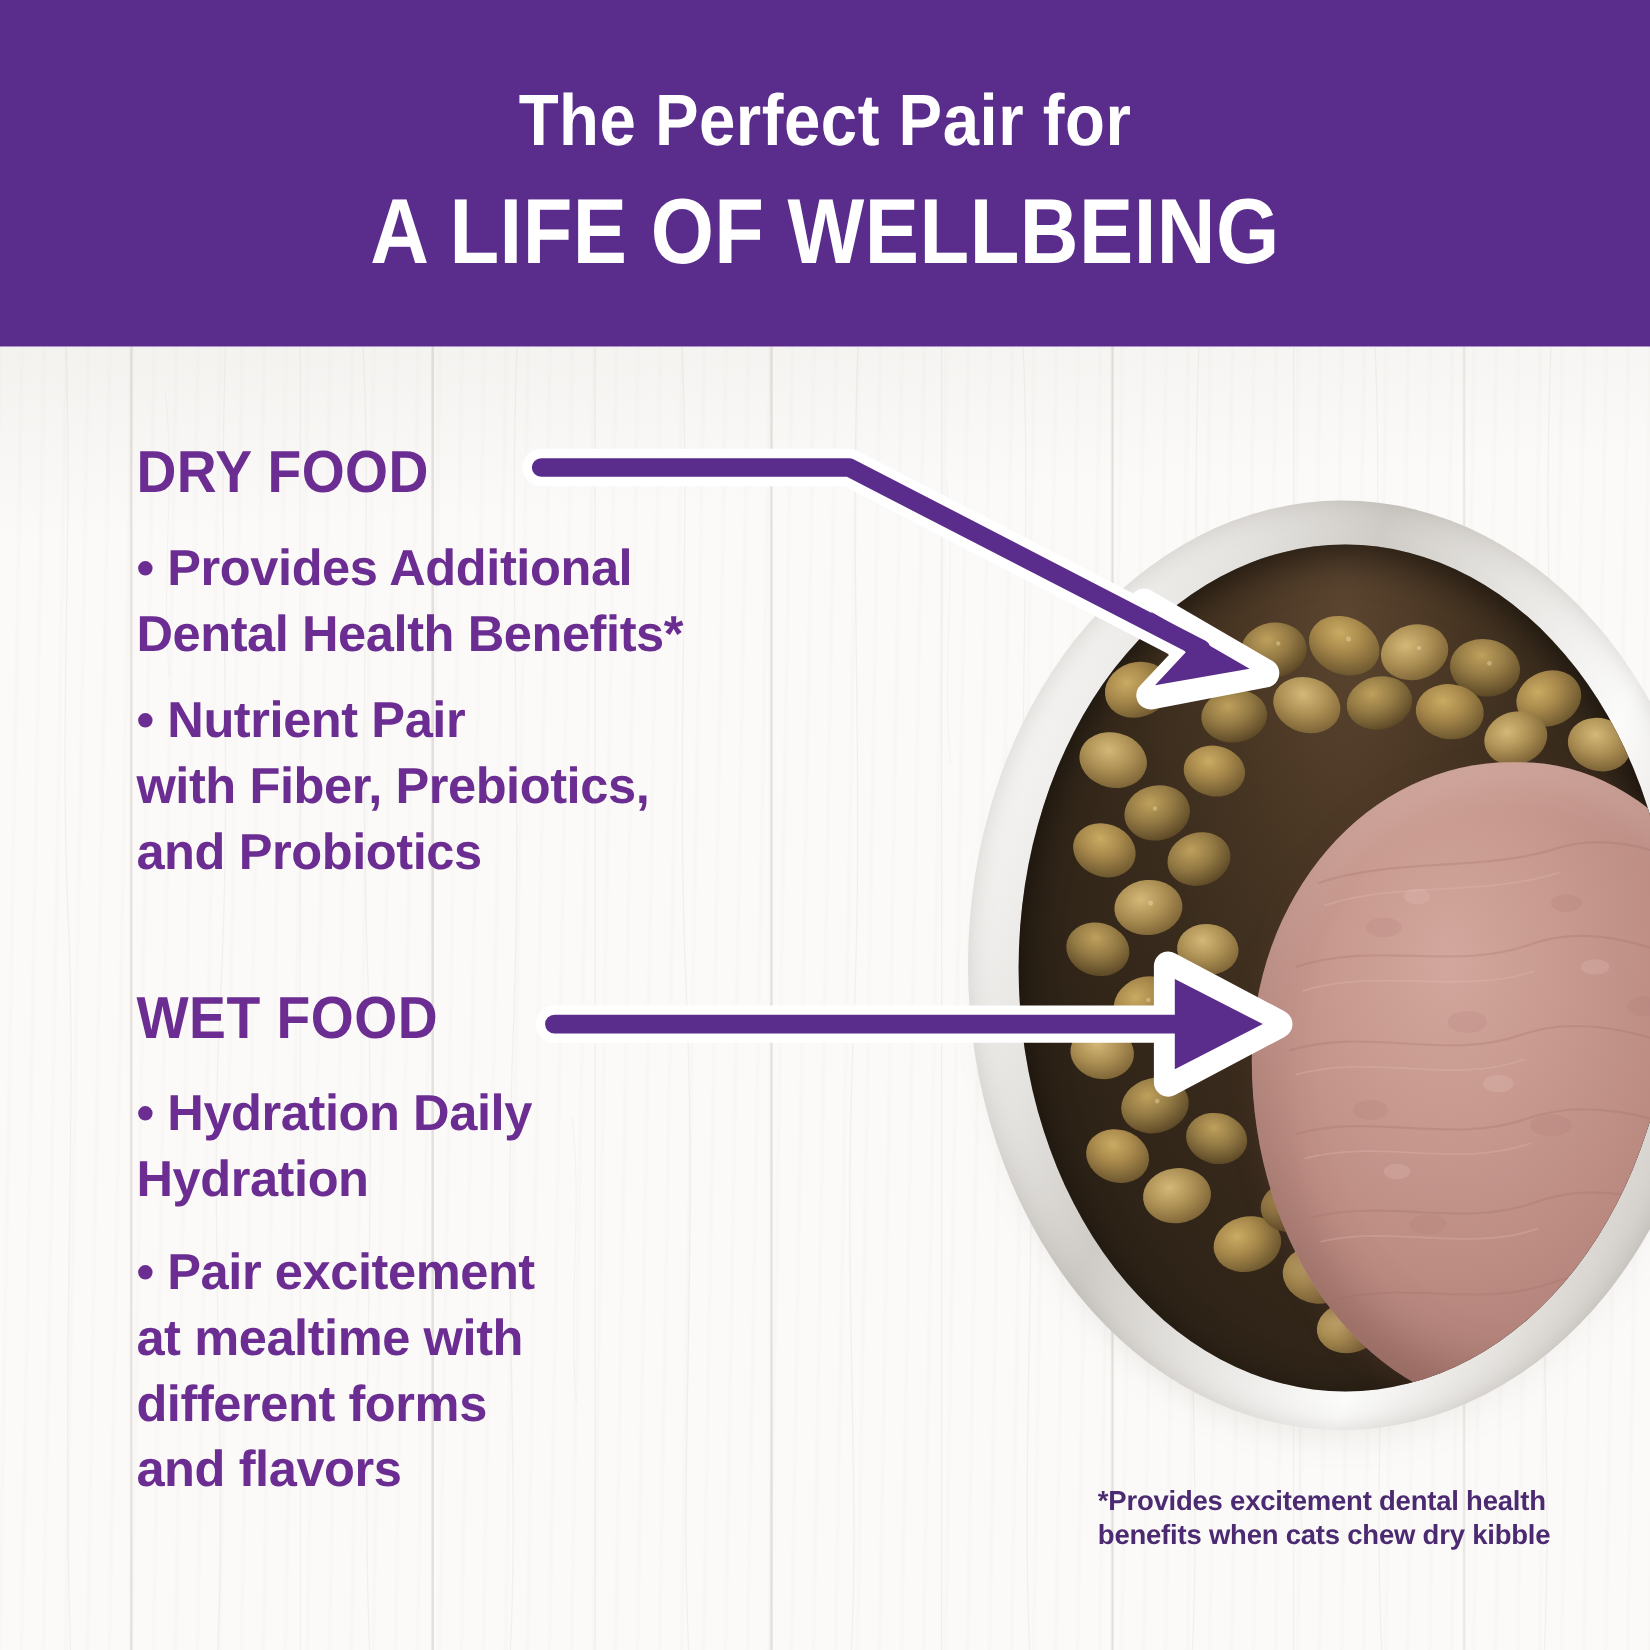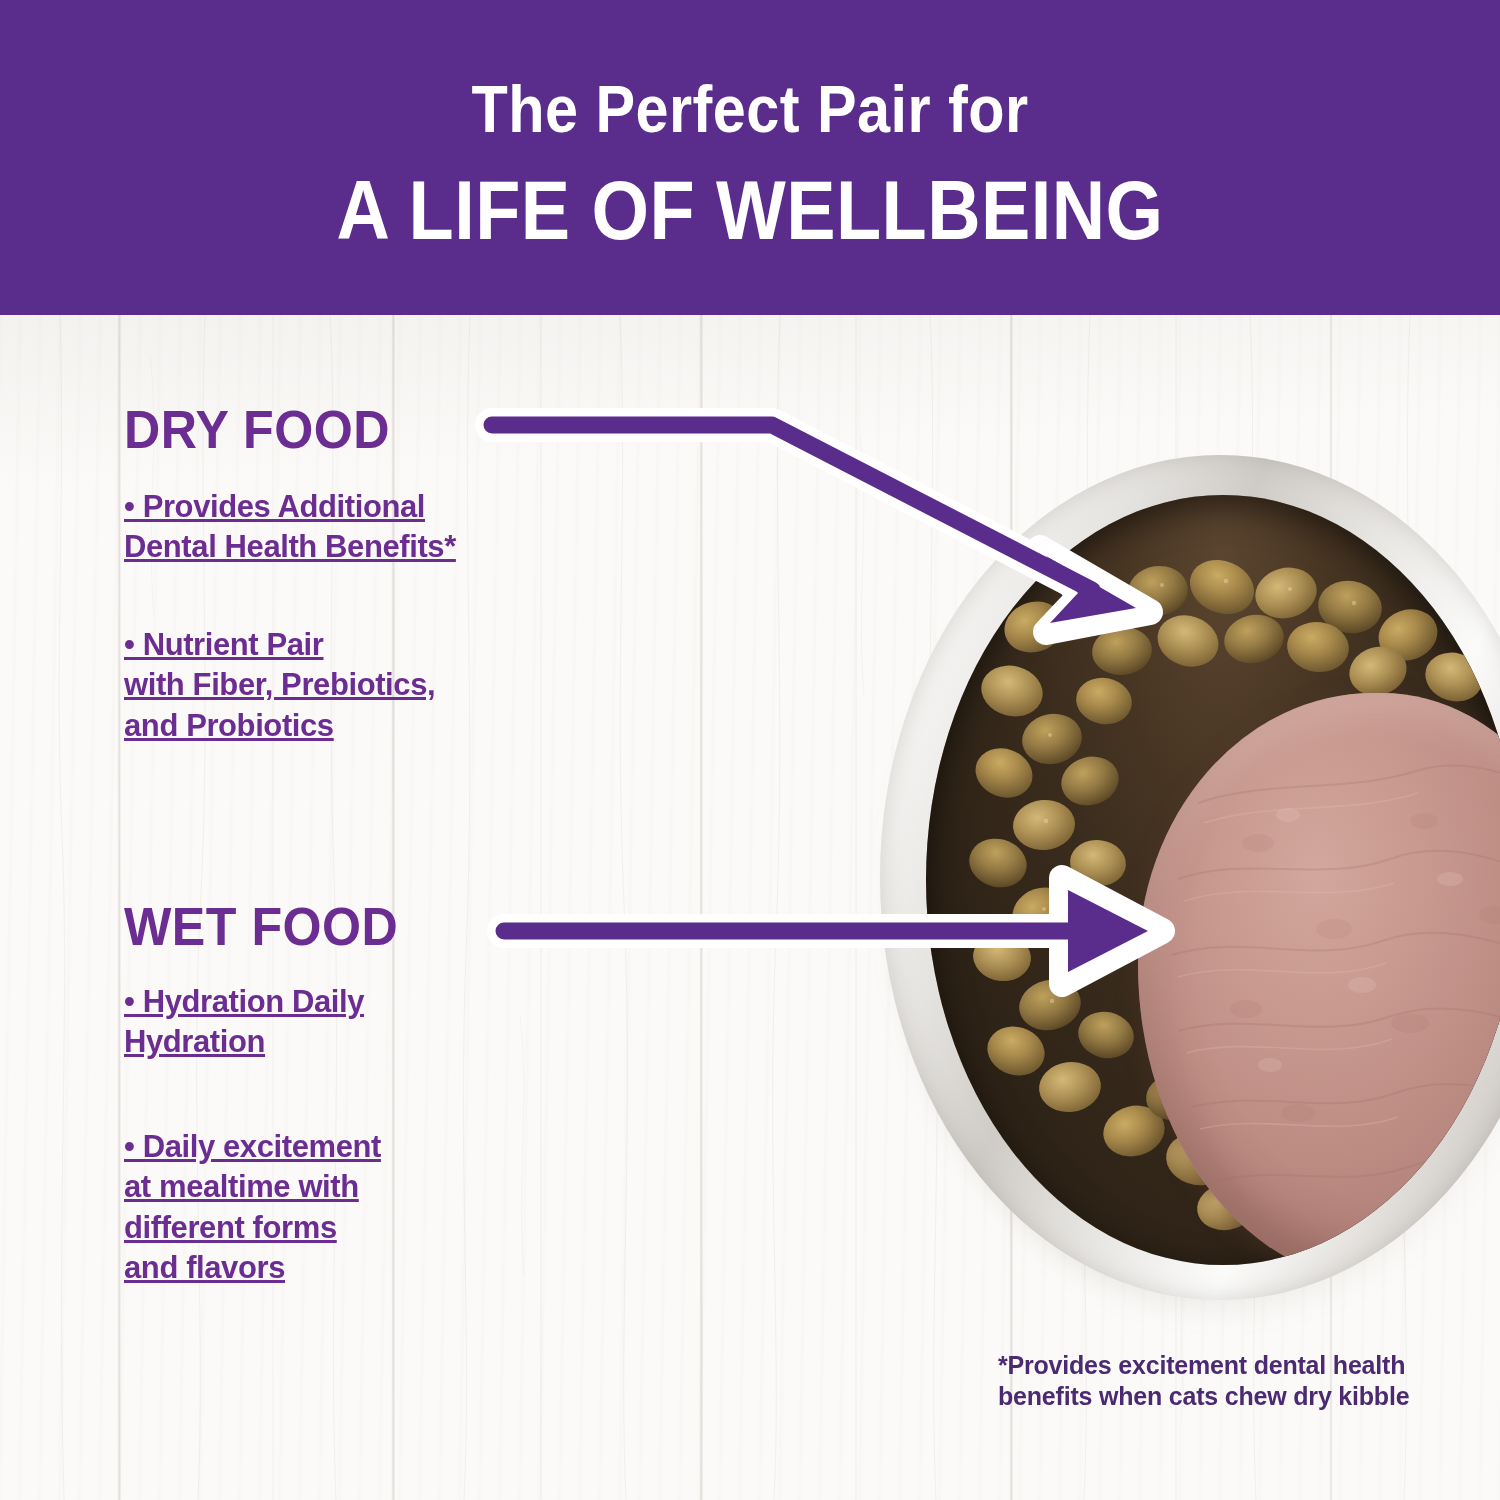--- a/index.html
+++ b/index.html
@@ -117,24 +117,23 @@
     transform-origin: left center;
   }
   #heading-dry { left: 124px; top: 83px; }
   #heading-wet { left: 124px; top: 580px; }
 
   .bullet-block {
     position: absolute;
     color: #6b2d91;
     font-family: "Liberation Sans", sans-serif;
     font-weight: bold;
-    font-size: 31px;
+    font-size: 46px;
     line-height: 1.30;
     letter-spacing: -0.4px;
-    text-decoration: underline;
   }
   #bullet-dry-1 { left: 124px; top: 172px; width: 700px; }
   #bullet-dry-2 { left: 124px; top: 310px; width: 700px; }
   #bullet-wet-1 { left: 124px; top: 667px; width: 620px; }
   #bullet-wet-2 { left: 124px; top: 812px; width: 620px; }
 
   .footnote {
     position: absolute;
     left: 998px;
     top: 1035px;
@@ -409,21 +408,21 @@
     <div class="section-heading" id="heading-dry">DRY FOOD</div>
 
     <div class="bullet-block" id="bullet-dry-1"><span class="dot-line">• Provides Additional</span><br>Dental Health Benefits*</div>
 
     <div class="bullet-block" id="bullet-dry-2"><span class="dot-line">• Nutrient Pair</span><br>with Fiber, Prebiotics,<br>and Probiotics</div>
 
     <div class="section-heading" id="heading-wet">WET FOOD</div>
 
     <div class="bullet-block" id="bullet-wet-1"><span class="dot-line">• Hydration Daily</span><br>Hydration</div>
 
-    <div class="bullet-block" id="bullet-wet-2"><span class="dot-line">• Daily excitement</span><br>at mealtime with<br>different forms<br>and flavors</div>
+    <div class="bullet-block" id="bullet-wet-2"><span class="dot-line">• Pair excitement</span><br>at mealtime with<br>different forms<br>and flavors</div>
 
     <div class="footnote">*Provides excitement dental health benefits when cats chew dry kibble</div>
   </div>
 
   <svg class="arrow-layer" viewBox="0 0 1500 1500">
 
     <g>
       <path d="M 492 425 L 772 425 L 1106 598" fill="none" stroke="#ffffff" stroke-width="34" stroke-linecap="round" stroke-linejoin="round"></path>
       <path d="M 1040 548 L 1150 612 L 1046 632 L 1080 596 Z" fill="#ffffff" stroke="#ffffff" stroke-width="26" stroke-linejoin="round"></path>
       <path d="M 492 425 L 772 425 L 1092 590" fill="none" stroke="#5a2d8c" stroke-width="17" stroke-linecap="round" stroke-linejoin="round"></path>

